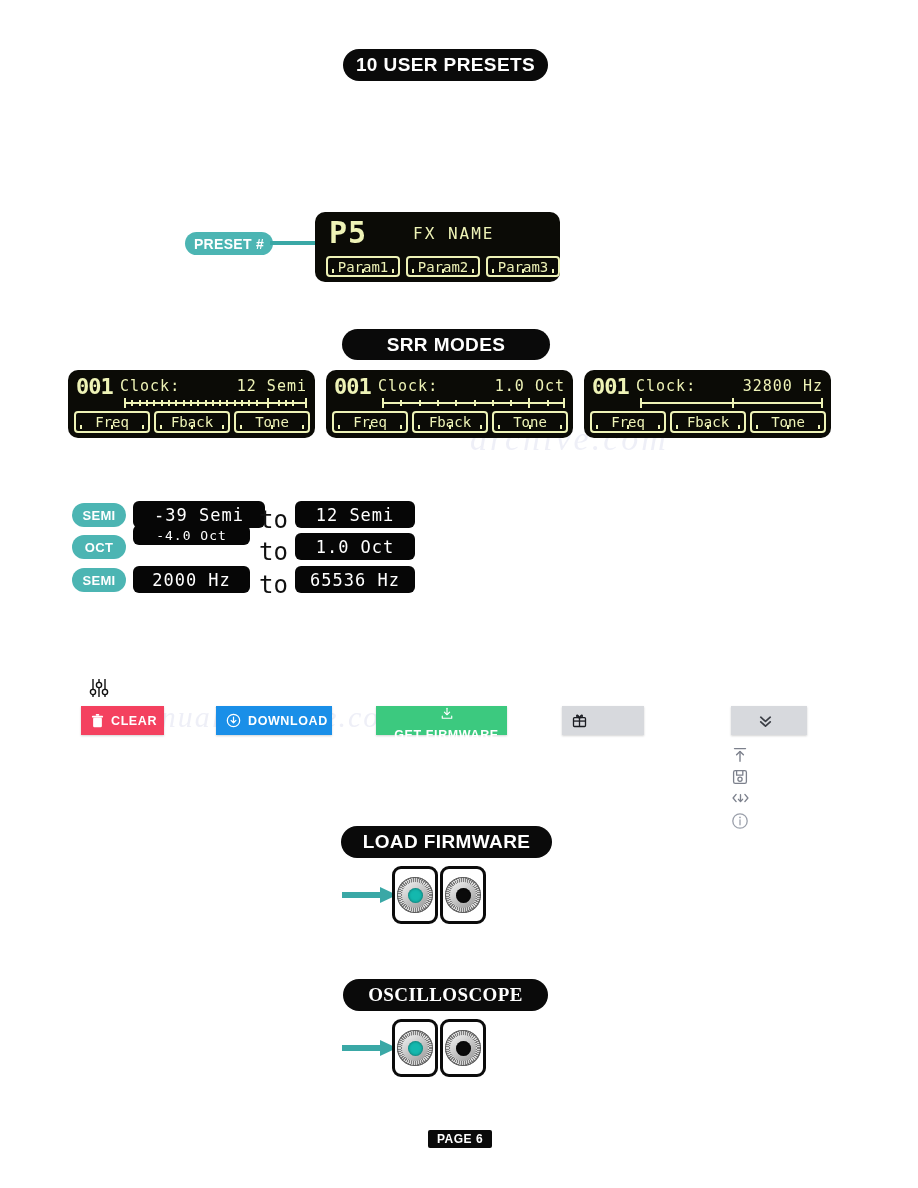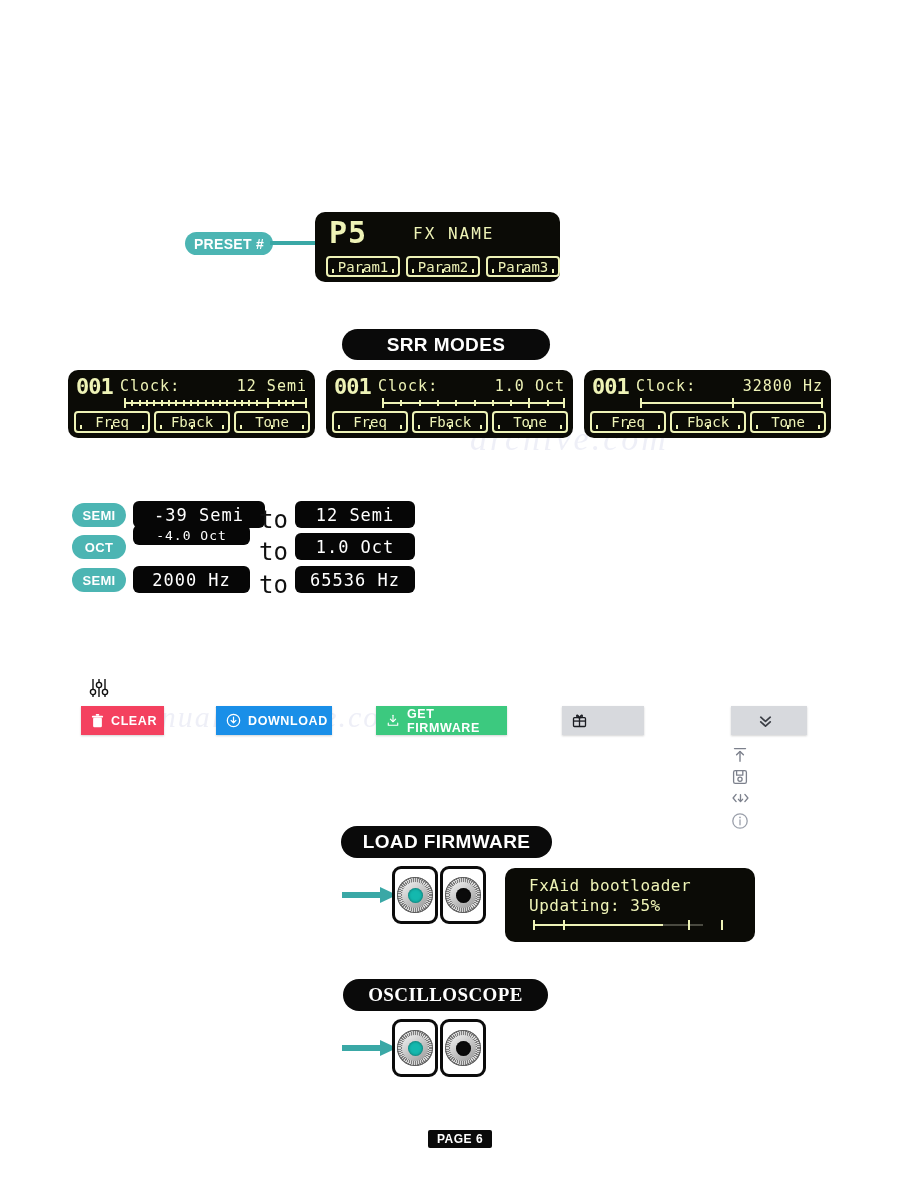--- a/index.html
+++ b/index.html
@@ -154,20 +154,21 @@
   }
 </style>
 </head>
 <body>
 
 <div class="page">
 
   <div class="wm wm1">manualsarchive.com</div>
   <div class="wm wm2">archive.com</div>
 
+  <div class="hdr" style="left:343px;top:49px;width:205px;height:32px;font-size:19px;">10 USER PRESETS</div>
 
   <div class="tealpill" style="left:185px;top:232px;width:88px;height:23px;">PRESET #</div>
   <div class="conn" style="left:270px;top:241px;width:50px;height:4px;"></div>
 
   <div class="lcd" style="left:315px;top:212px;width:245px;height:70px;">
     <div class="row" style="left:14px;top:5px;font-size:30px;font-weight:bold;line-height:32px;letter-spacing:1px;">P5</div>
     <div class="row" style="left:98px;top:12px;font-size:16px;letter-spacing:2px;">FX NAME</div>
     <div class="boxrow" style="left:11px;top:44px;gap:6px;">
       <div class="pbox" style="width:74px;height:21px;font-size:14px;">
         <span>Param1</span>
@@ -337,21 +338,21 @@
   <div class="ebtn" style="left:216px;top:706px;width:116px;height:29px;background:#1a8fe8;">
     <span class="ico">
       <svg width="15" height="15" viewBox="0 0 16 16" fill="none" stroke="#fff" stroke-width="1.3">
         <circle cx="8" cy="8" r="6.6"></circle>
           <path d="M8 4.4v6M5.4 7.9L8 10.6l2.6-2.7" stroke-linecap="round" stroke-linejoin="round"></path>
       </svg>
     </span>
     <span>DOWNLOAD</span>
   </div>
 
-  <div class="ebtn" style="left:376px;top:706px;width:131px;height:29px;background:#3cc97f;">
+  <div class="ebtn" style="left:376px;top:706px;width:131px;height:29px;background:#3cc97f;flex-direction:column;">
     <span class="ico">
       <svg width="14" height="15" viewBox="0 0 16 16" fill="none" stroke="#fff" stroke-width="1.3" stroke-linecap="round" stroke-linejoin="round">
         <path d="M8 2v7"></path>
           <path d="M5 6.4L8 9.4l3-3"></path>
           <path d="M2.6 11v2.4h10.8V11"></path>
       </svg>
     </span>
     <span>GET FIRMWARE</span>
   </div>
 
@@ -424,32 +425,20 @@
       </div>
     <div class="jack">
         <div class="nut">
           <div class="inner">
             <div class="hole"></div>
           </div>
         </div>
       </div>
   </div>
 
-  <div class="lcd" style="left:505px;top:868px;width:250px;height:74px;">
-    <div class="row" style="left:24px;top:8px;font-size:16px;letter-spacing:.5px;">FxAid bootloader</div>
-    <div class="row" style="left:24px;top:28px;font-size:16px;letter-spacing:.5px;">Updating: 35%</div>
-    <div class="scalebar" style="left:28px;top:52px;width:195px;">
-      <div class="line" style="left:0;width:130px;right:auto;"></div>
-      <div class="line" style="left:130px;width:40px;right:auto;background:#4a4a40;"></div>
-      <div class="cap" style="left:0;"></div>
-      <div class="tk big" style="left:30px;"></div>
-      <div class="cap" style="left:155px;"></div>
-      <div class="cap" style="left:188px;"></div>
-    </div>
-  </div>
 
   <div class="hdr" style="left:343px;top:979px;width:205px;height:32px;font-size:19px;font-family:Liberation Serif, serif;">OSCILLOSCOPE</div>
 
   <div class="arrow" style="left:342px;top:1038px;">
     <svg width="56" height="20" viewBox="0 0 56 20">
         <path d="M0 7h38V2l17 8-17 8v-5H0z" fill="#3aa8a6"></path>
       </svg>
   </div>
 
   <div class="jackpair" style="left:392px;top:1019px;">

